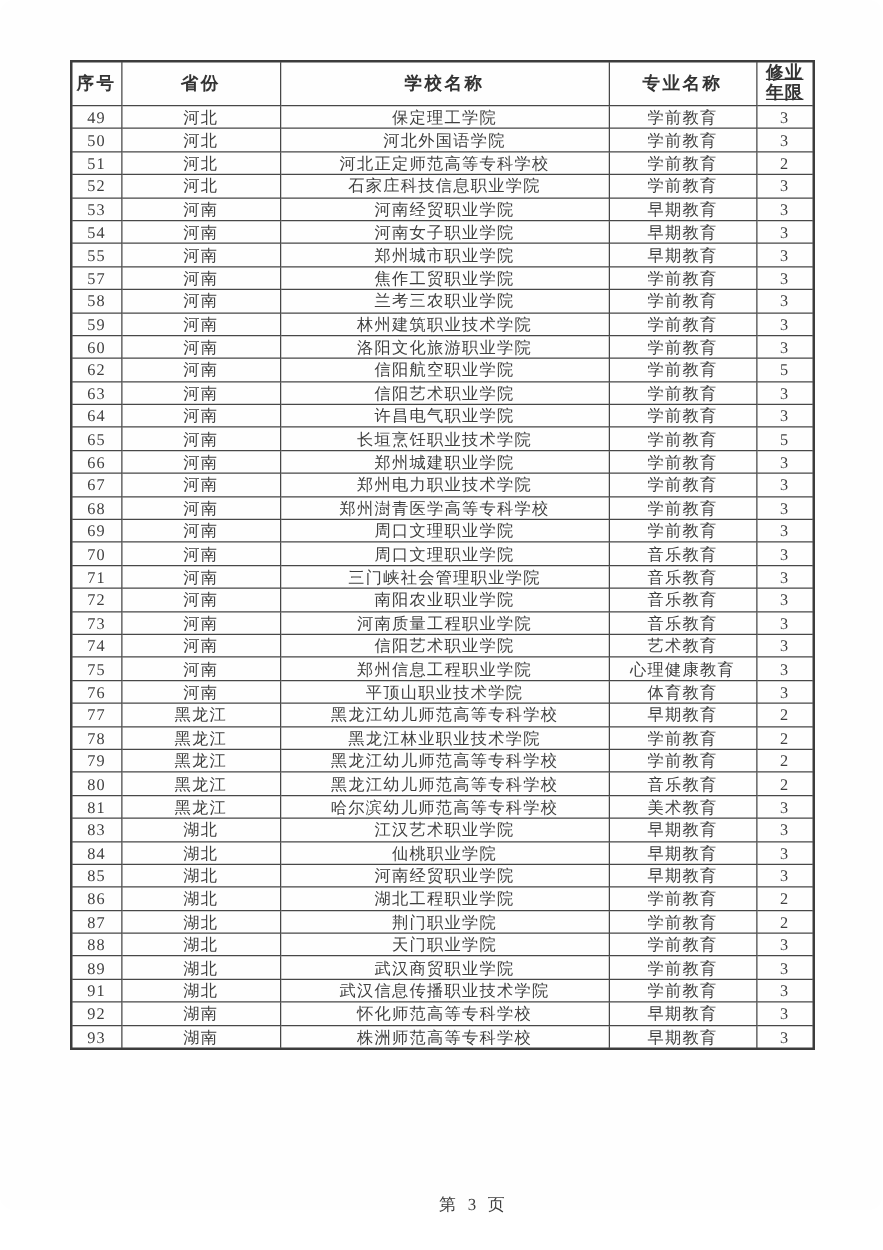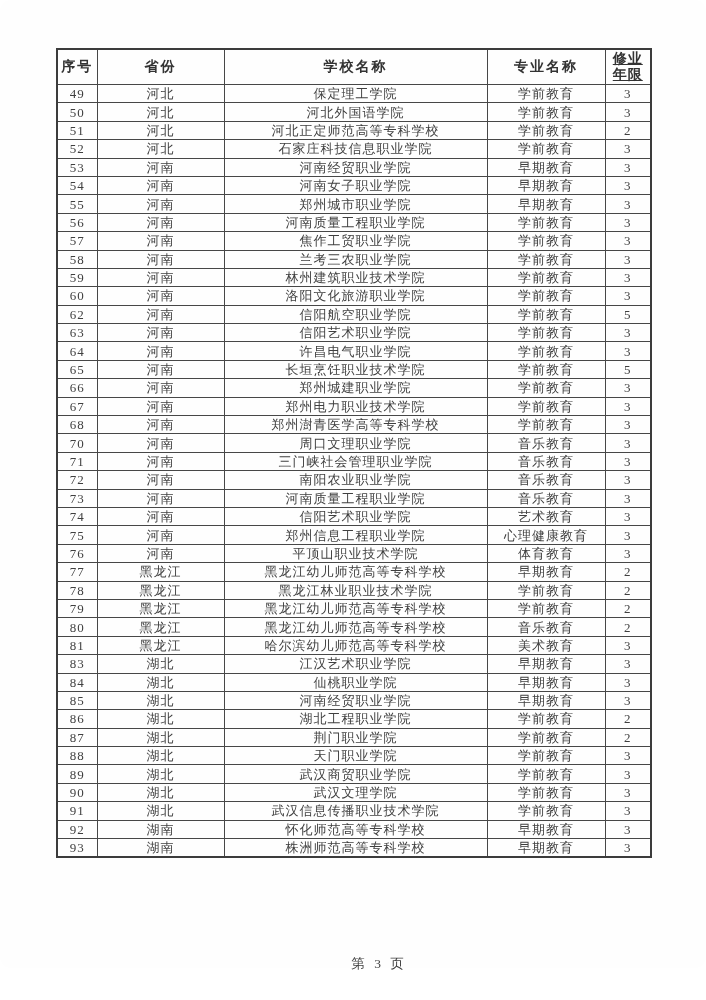--- a/index.html
+++ b/index.html
@@ -141,27 +141,20 @@
           <td>3</td>
         </tr>
         <tr>
           <td>55</td>
           <td>河南</td>
           <td>郑州城市职业学院</td>
           <td>早期教育</td>
           <td>3</td>
         </tr>
         <tr>
-          <td>56</td>
-          <td>河南</td>
-          <td>河南质量工程职业学院</td>
-          <td>学前教育</td>
-          <td>3</td>
-        </tr>
-        <tr>
           <td>57</td>
           <td>河南</td>
           <td>焦作工贸职业学院</td>
           <td>学前教育</td>
           <td>3</td>
         </tr>
         <tr>
           <td>58</td>
           <td>河南</td>
           <td>兰考三农职业学院</td>
@@ -221,20 +214,27 @@
           <td>67</td>
           <td>河南</td>
           <td>郑州电力职业技术学院</td>
           <td>学前教育</td>
           <td>3</td>
         </tr>
         <tr>
           <td>68</td>
           <td>河南</td>
           <td>郑州澍青医学高等专科学校</td>
+          <td>学前教育</td>
+          <td>3</td>
+        </tr>
+        <tr>
+          <td>69</td>
+          <td>河南</td>
+          <td>周口文理职业学院</td>
           <td>学前教育</td>
           <td>3</td>
         </tr>
         <tr>
           <td>70</td>
           <td>河南</td>
           <td>周口文理职业学院</td>
           <td>音乐教育</td>
           <td>3</td>
         </tr>
@@ -354,27 +354,20 @@
           <td>88</td>
           <td>湖北</td>
           <td>天门职业学院</td>
           <td>学前教育</td>
           <td>3</td>
         </tr>
         <tr>
           <td>89</td>
           <td>湖北</td>
           <td>武汉商贸职业学院</td>
-          <td>学前教育</td>
-          <td>3</td>
-        </tr>
-        <tr>
-          <td>90</td>
-          <td>湖北</td>
-          <td>武汉文理学院</td>
           <td>学前教育</td>
           <td>3</td>
         </tr>
         <tr>
           <td>91</td>
           <td>湖北</td>
           <td>武汉信息传播职业技术学院</td>
           <td>学前教育</td>
           <td>3</td>
         </tr>

